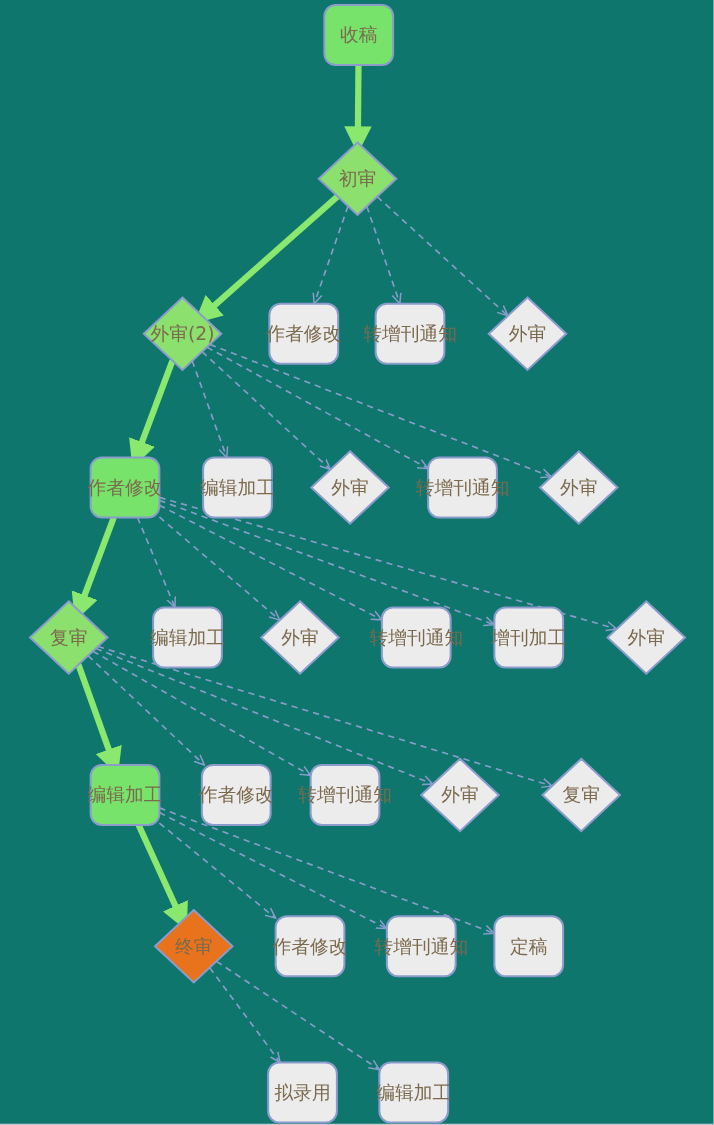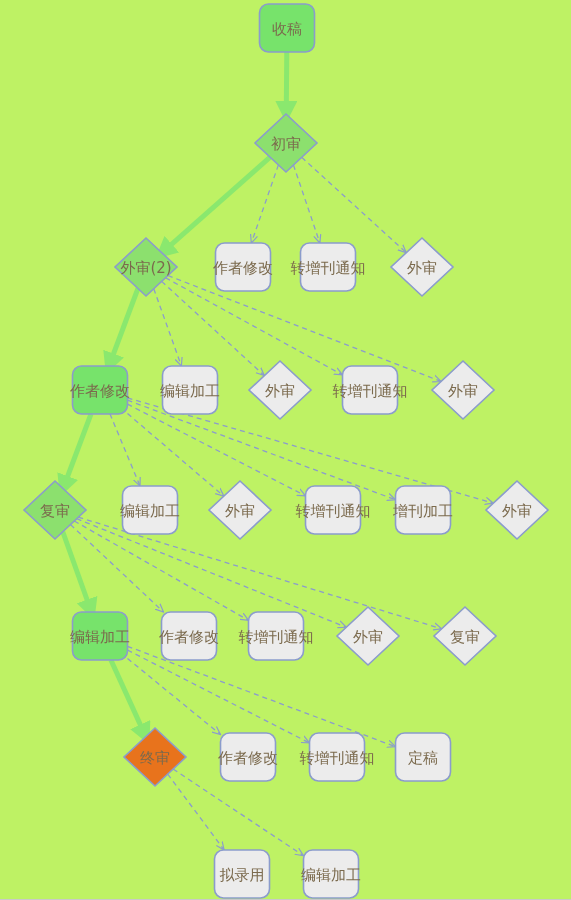--- a/index.html
+++ b/index.html
@@ -10,21 +10,21 @@
   body {
     width: 571px;
     height: 900px;
     overflow: hidden;
     font-family: "DejaVu Sans", "Liberation Sans", sans-serif;
   }
   #canvas-wrap {
     position: relative;
     width: 571px;
     height: 900px;
-    background: #bef264;
+    background: #0f766e;
     border-bottom: 1px solid #c9c9c9;
     box-sizing: border-box;
   }
   svg#flow {
     display: block;
     width: 571px;
     height: 900px;
   }
   .node-label {
     font-family: "DejaVu Sans", "Liberation Sans", sans-serif;

